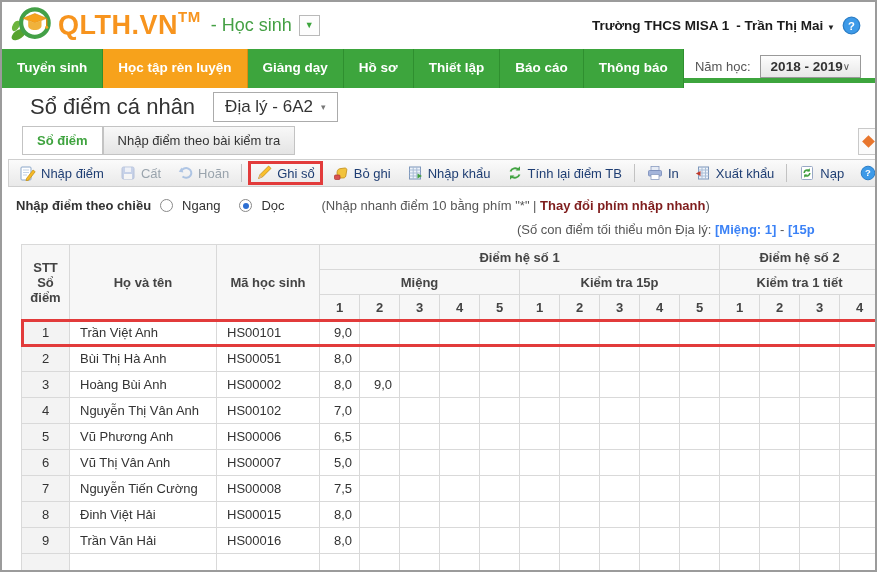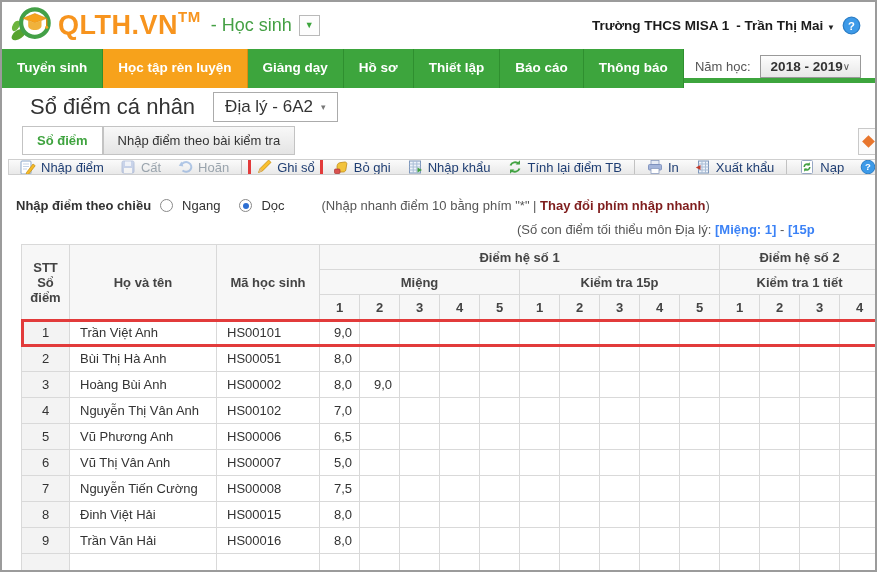--- a/index.html
+++ b/index.html
@@ -46,21 +46,21 @@
   #view-tabs{position:absolute; top:124px; left:20px; display:flex; }
   .vtab{border:1px solid #c3c3c3; padding:6px 14px; font-size:13px; cursor:pointer;}
   .vtab.on{background:#fff; color:#3FA33F; font-weight:bold;}
   .vtab.off{background:linear-gradient(#f8f8f8,#e4e4e4); color:#333;}
   #side-toggle{position:absolute; top:126px; left:856px; width:30px; height:27px;
                border:1px solid #c9c9c9; background:#fbfbfb; display:flex; align-items:center;
                padding-left:5px; cursor:pointer;}
   #side-toggle b{width:9px; height:9px; background:#e8762d; transform:rotate(45deg); display:block;}
 
   
-  #toolbar{position:absolute; top:157px; left:6px; right:0; height:16px;
+  #toolbar{position:absolute; top:157px; left:6px; right:0; height:28px;
            border:1px solid #cfcfcf; border-right:none;
            background:linear-gradient(#fbfbfb,#e9e9e9);
            display:flex; align-items:center; padding:0 3px; white-space:nowrap; overflow:hidden;}
   .tb-item{display:inline-flex; align-items:center; gap:5px; padding:4px 8px; color:var(--navy);
            cursor:pointer; flex:none;}
   .tb-item.disabled{color:#9aa4ad; cursor:default;}
   .tb-item.disabled .tb-ico{opacity:.45;}
   .tb-item.highlighted{border:3px solid var(--red); padding:1px 5px; margin:0 2px;}
   .tb-ico{width:16px; height:16px; display:inline-flex; flex:none;}
   .tb-ico svg{width:16px; height:16px;}

